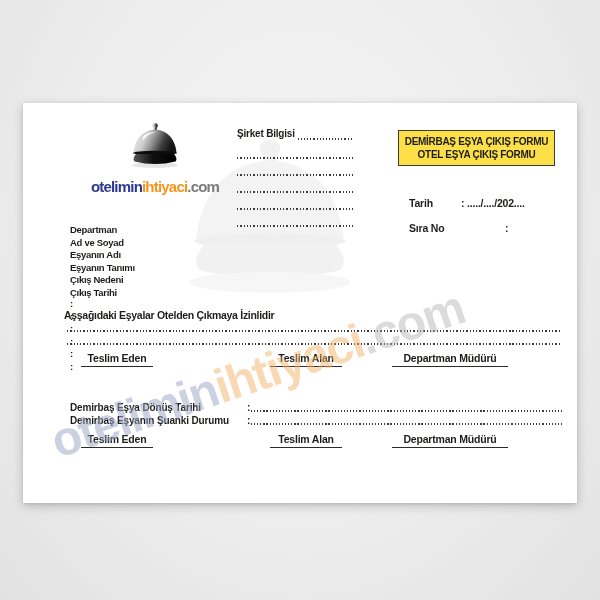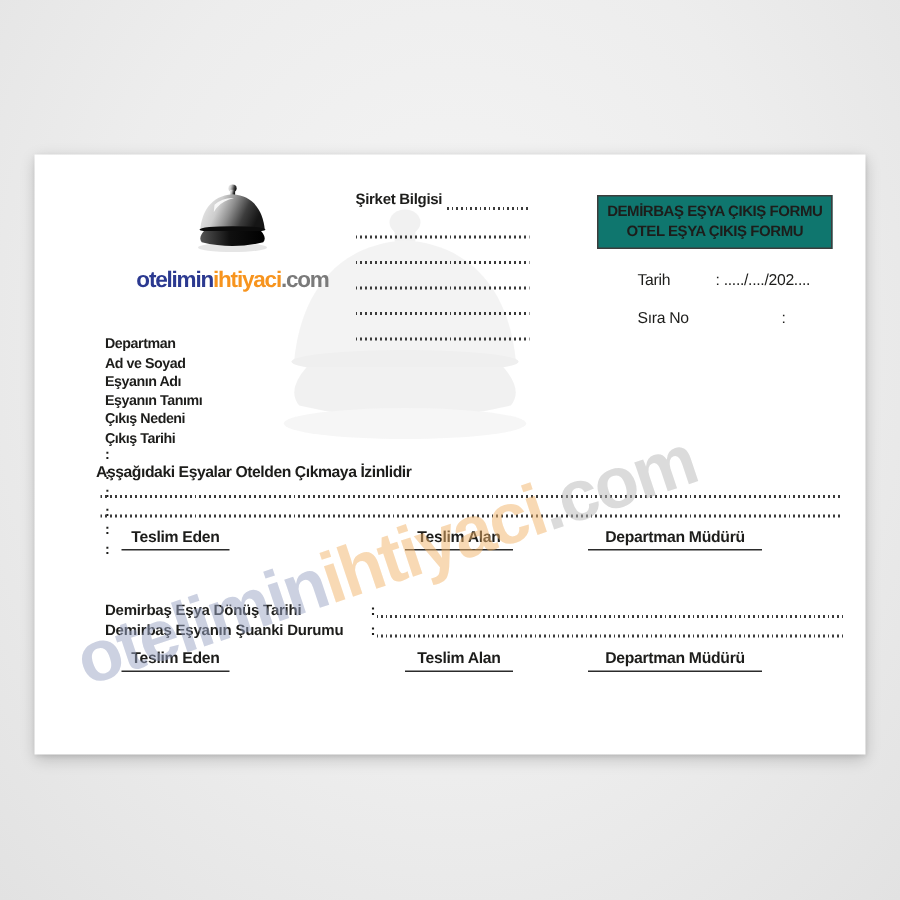--- a/index.html
+++ b/index.html
@@ -40,27 +40,27 @@
   .company .row1 .dotfill{margin-left:3px;}
   .dotline{
     height:2px;
     background-image:repeating-linear-gradient(90deg,#3a3a3a 0,#3a3a3a 1.3px,transparent 1.3px,transparent 3.3px);
   }
   .company .dotline{margin-top:15px;}
 
   
   .titlebox{
     position:absolute;left:375px;top:27px;width:157px;
-    border:1.6px solid #3c3c3c;background:#0f766e;
+    border:1.6px solid #3c3c3c;background:#fde047;
     text-align:center;font-size:10px;font-weight:bold;letter-spacing:-.3px;line-height:13px;
     padding:4px 2px;box-sizing:border-box;
   }
 
   
-  .meta-row{position:absolute;left:402px;display:flex;font-size:10.5px;font-weight:normal;letter-spacing:-.2px;}
+  .meta-row{position:absolute;left:386px;display:flex;font-size:10.5px;font-weight:bold;letter-spacing:-.2px;margin-top:16px;}
   .meta-row .ml{width:52px;flex:none;}
   .meta-tarih{top:78px;}
   .meta-sira{top:103px;gap:44px;}
 
   
   .fields{position:absolute;left:47px;top:121px;width:492px;}
   .frow{display:flex;align-items:baseline;height:12.5px;line-height:12.5px;font-size:9.5px;flex-direction:column;}
   .frow .flabel{flex:0 0 74px;font-weight:bold;letter-spacing:-.3px;white-space:nowrap;}
   .colon{font-weight:bold;margin-right:1px;}
   .dotfill{

